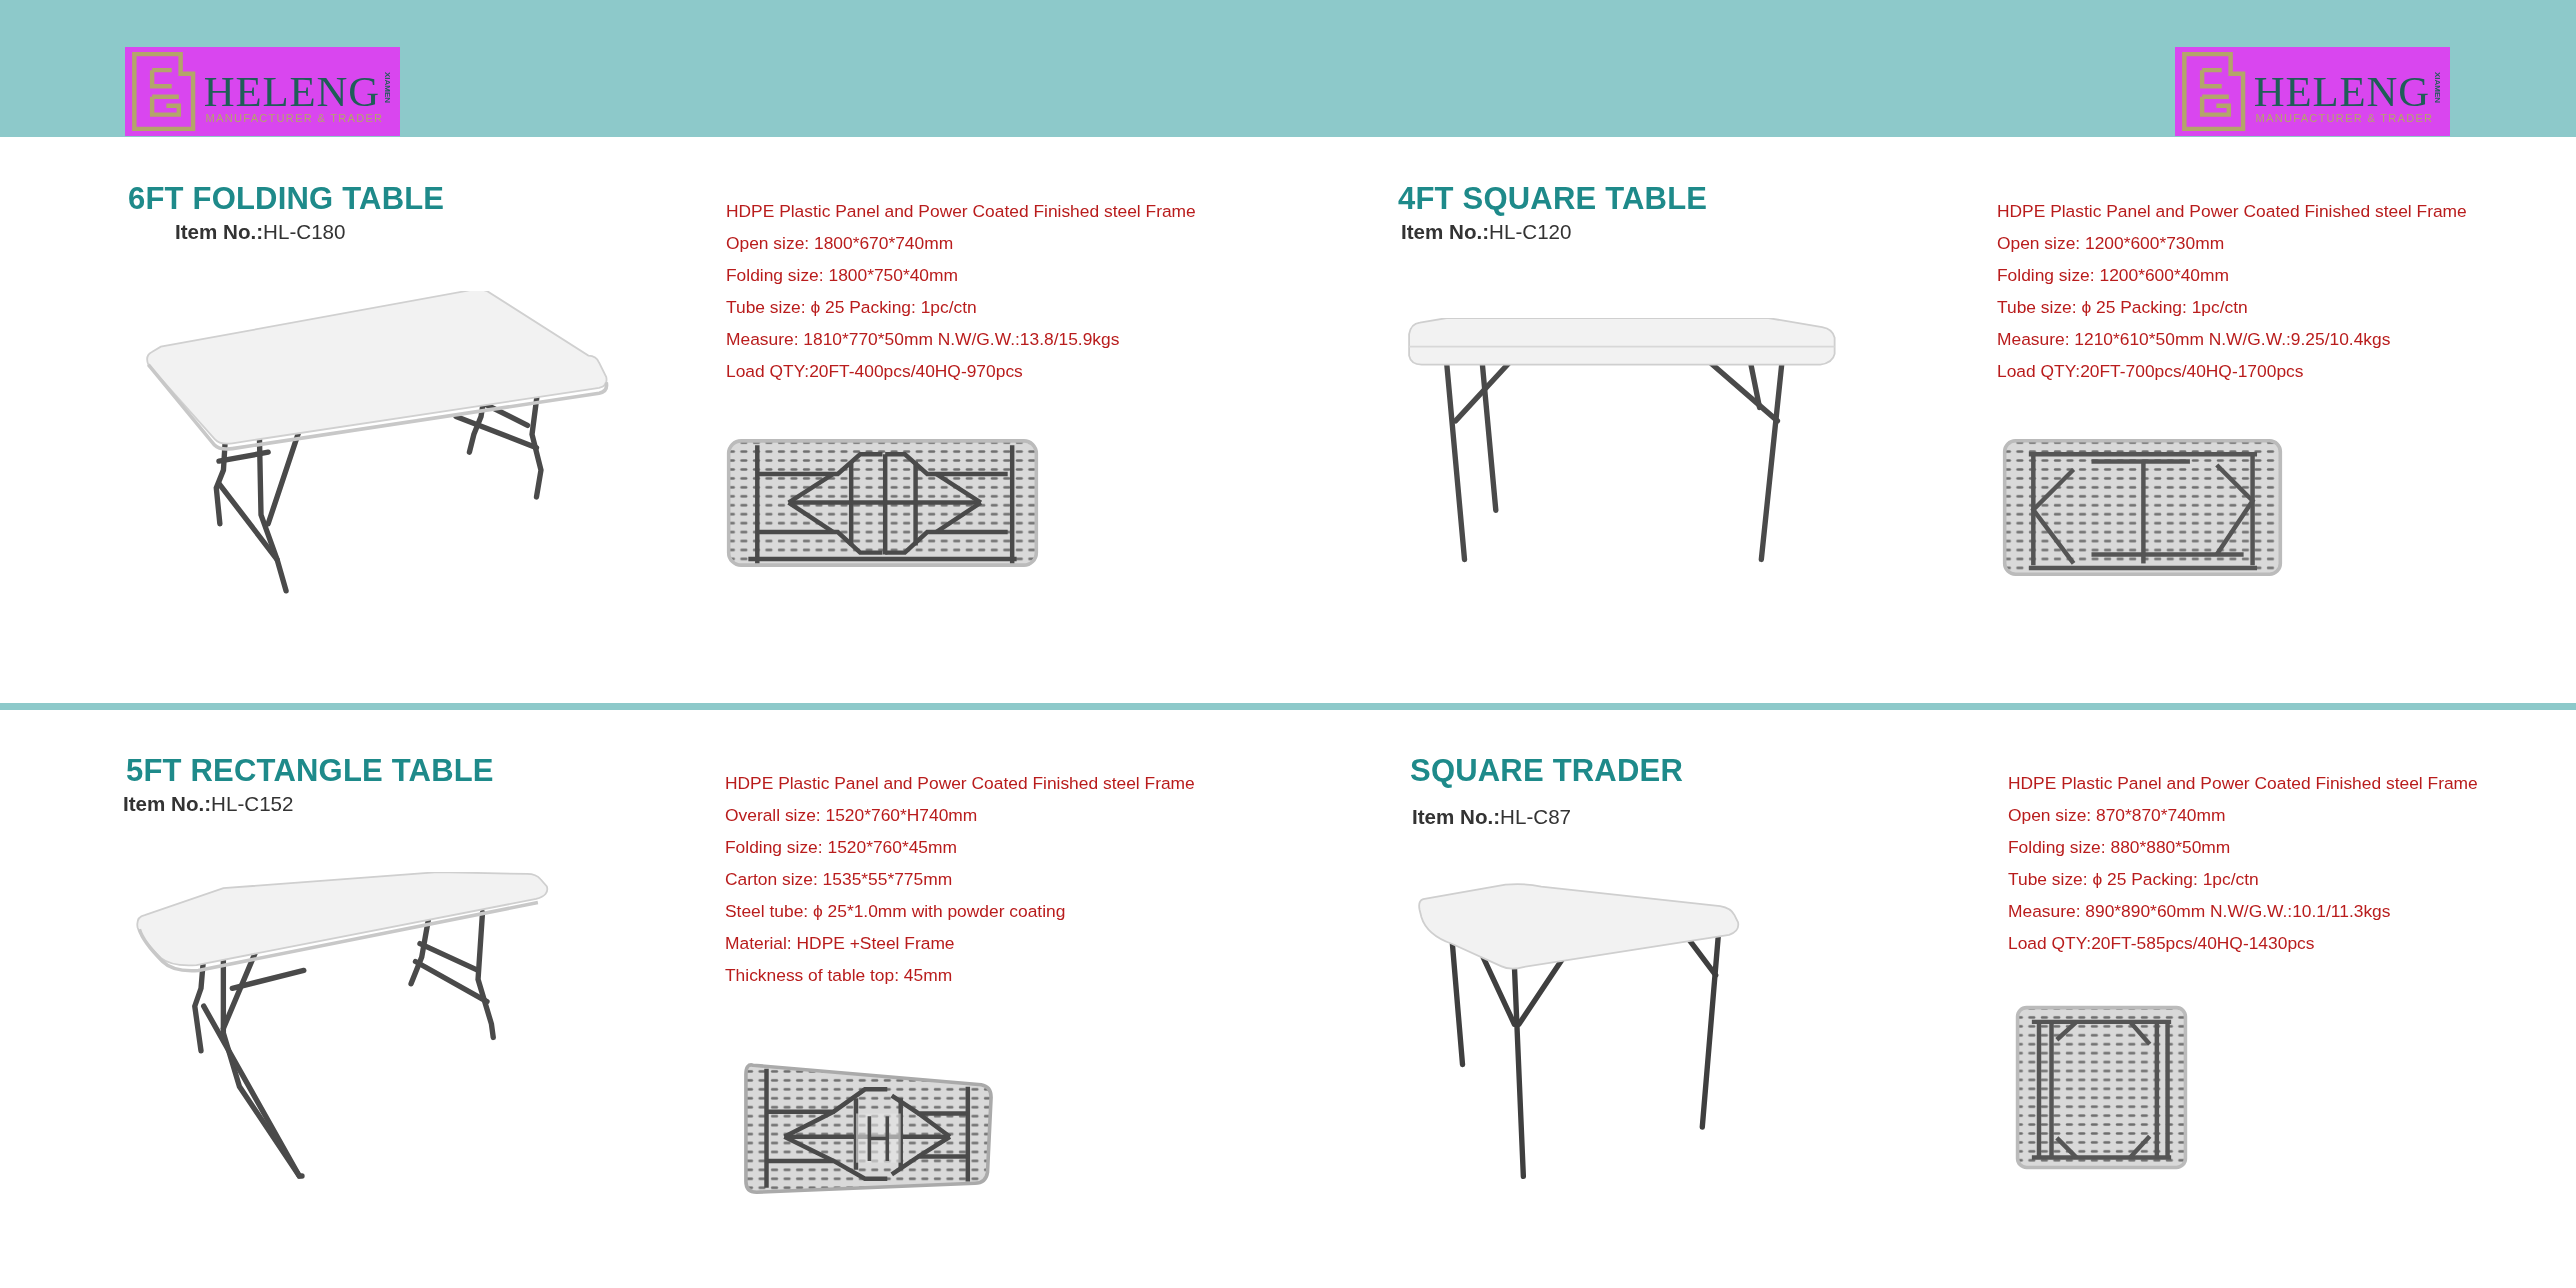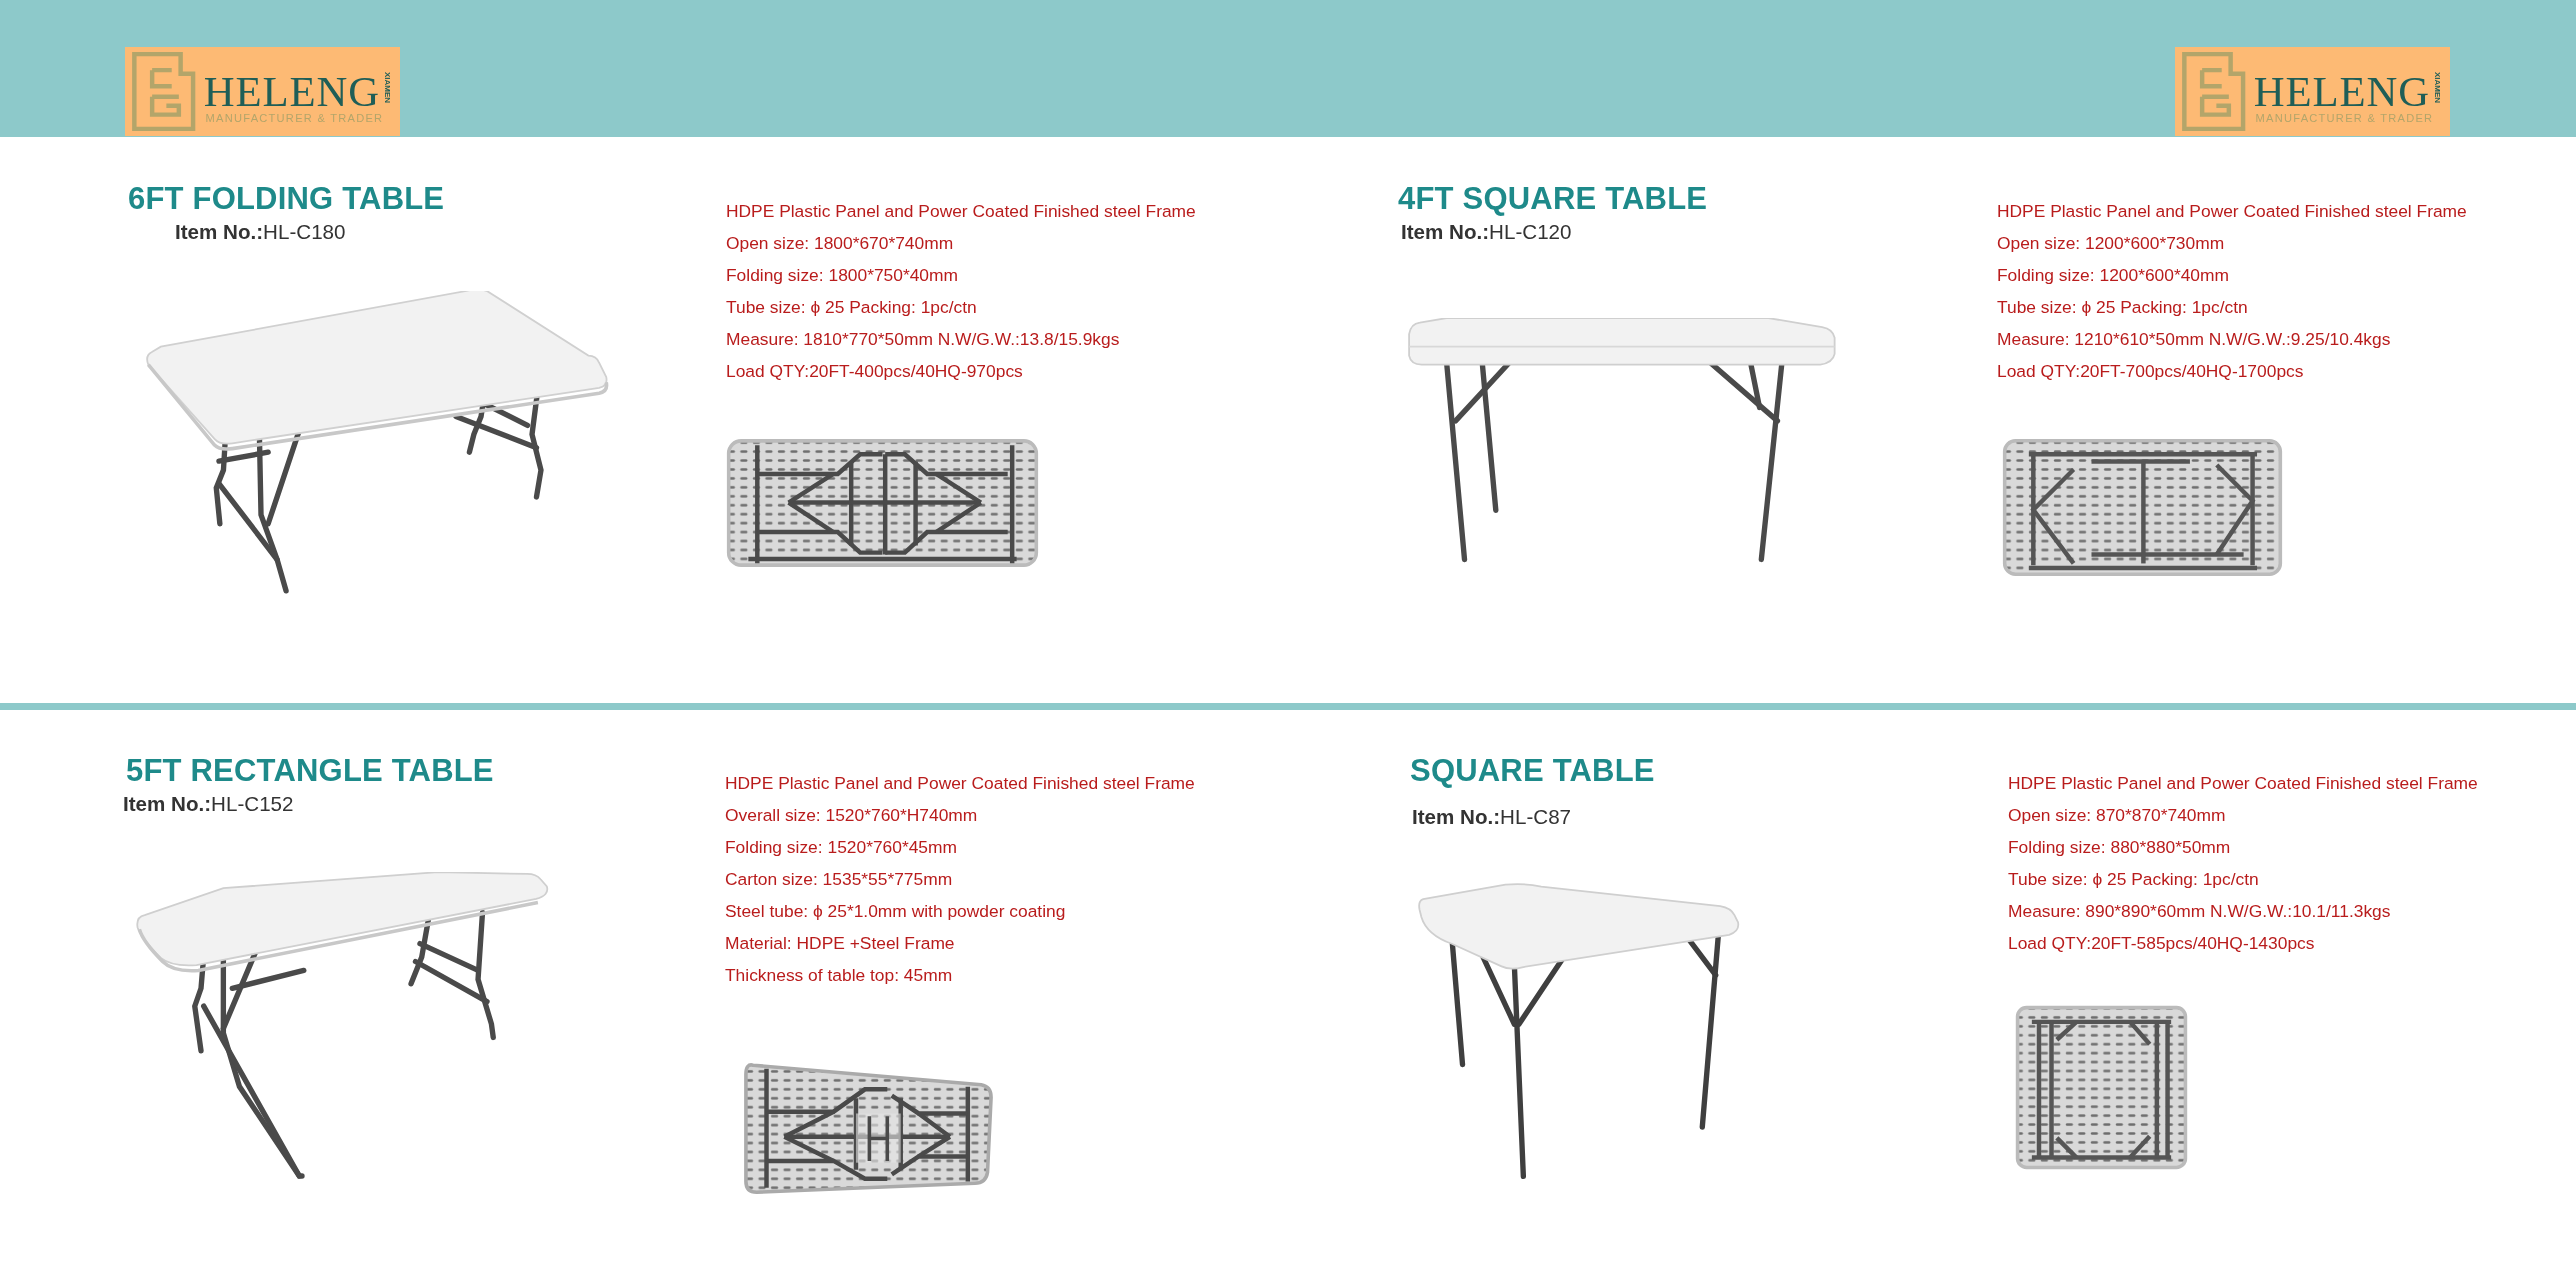--- a/index.html
+++ b/index.html
@@ -1,18 +1,18 @@
 <!DOCTYPE html>
 <html style="font-size:14.3px"><head>
 <meta charset="utf-8">
 <style>
   html,body{margin:0;padding:0;}
   body{width:2576px;height:1288px;background:#ffffff;position:relative;overflow:hidden;font-family:"Liberation Sans","DejaVu Sans",sans-serif;color:#333;}
   .header-band{position:absolute;left:0;top:0;width:2576px;height:137px;background:#8DC9CA;}
-  .logo{position:absolute;top:47px;width:275px;height:89px;background:#fdba74;}
+  .logo{position:absolute;top:47px;width:275px;height:89px;background:#d946ef;}
   .logo svg{display:block;}
   .divider{position:absolute;left:0;top:703px;width:2576px;height:7.2px;background:#8DC9CA;}
   .title{position:absolute;font-weight:bold;font-size:31px;color:#1E8A8A;white-space:nowrap;letter-spacing:0.2px;}
   .item{position:absolute;font-size:20.6px;color:#333;white-space:nowrap;}
   .item b{font-weight:bold;}
   .specs{position:absolute;margin:0;padding:0;list-style:none;font-size:17.4px;color:#b91c1c;}
   .specs li{height:32px;line-height:32px;white-space:nowrap;}
   .img{position:absolute;}
   .img svg{display:block;width:100%;height:100%;}
 </style>
@@ -190,21 +190,21 @@
         <path d="M45 88 L100 60 M45 88 L100 115 M230 88 L195 62 M230 88 L195 110"></path>
         <path d="M125 45 V125 M175 45 V125"></path>
       </g>
       <rect x="125" y="62" width="50" height="55" fill="#e5e5e5" opacity="0.6"></rect>
       <path d="M140 65 V115 M160 65 V115 M140 90 H160" stroke="#4a4a4a" stroke-width="4"></path>
     </svg>
   </div>
 </section>
 
 <section>
-  <div class="title" style="left:1410px;top:753px;">SQUARE TABLE</div>
+  <div class="title" style="left:1410px;top:753px;">SQUARE TRADER</div>
   <div class="item" style="left:1412px;top:792px;margin-top:13px;"><b>Item No.:</b><span>HL-C87</span></div>
 
   <div class="img" style="left:1416px;top:881px;width:331px;height:300px;">
     <svg viewBox="0 0 370 335">
       <g stroke="#3f3f3f" stroke-width="6" fill="none" stroke-linecap="round">
         <path d="M40 62 L52 205"></path>
         <path d="M110 95 L120 330"></path>
         <path d="M165 85 L115 160"></path>
         <path d="M75 85 L110 160"></path>
         <path d="M338 60 L320 275"></path>

